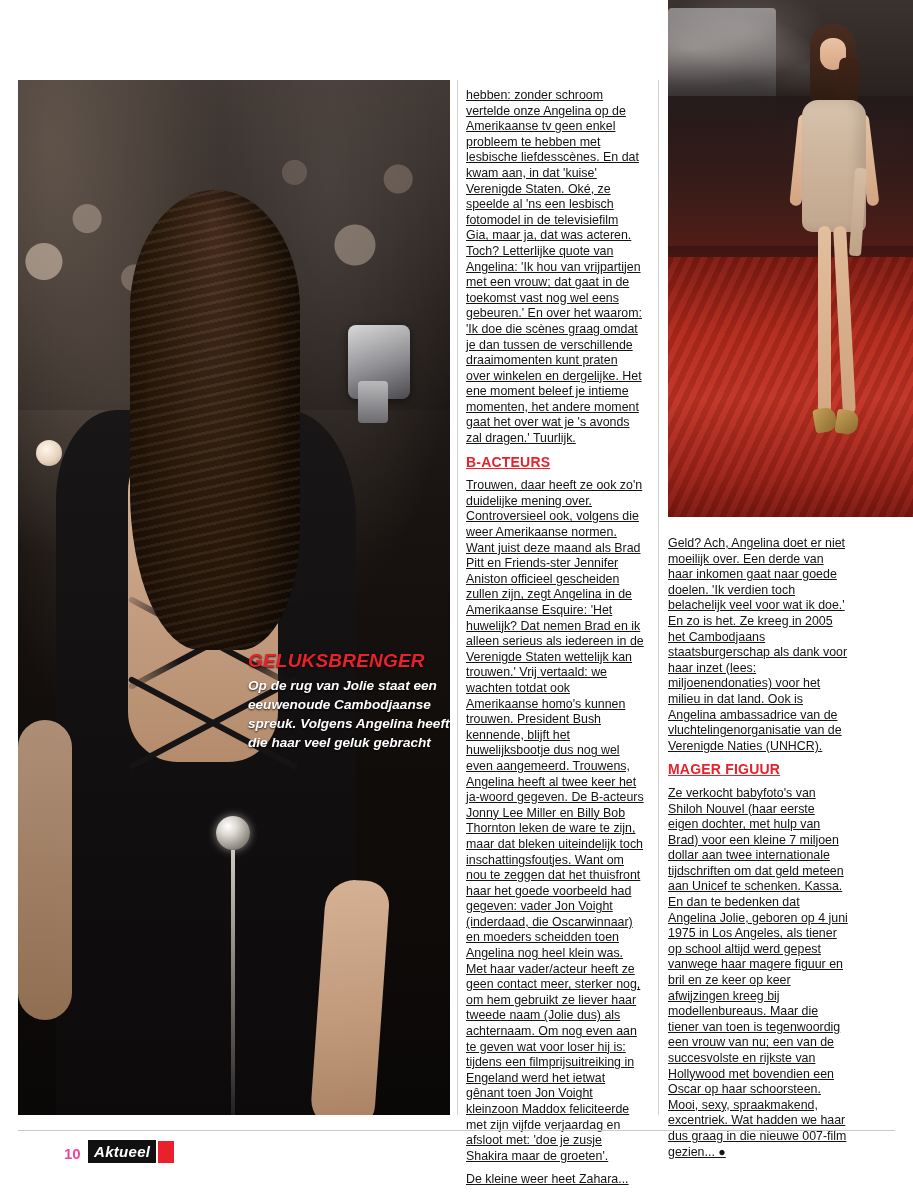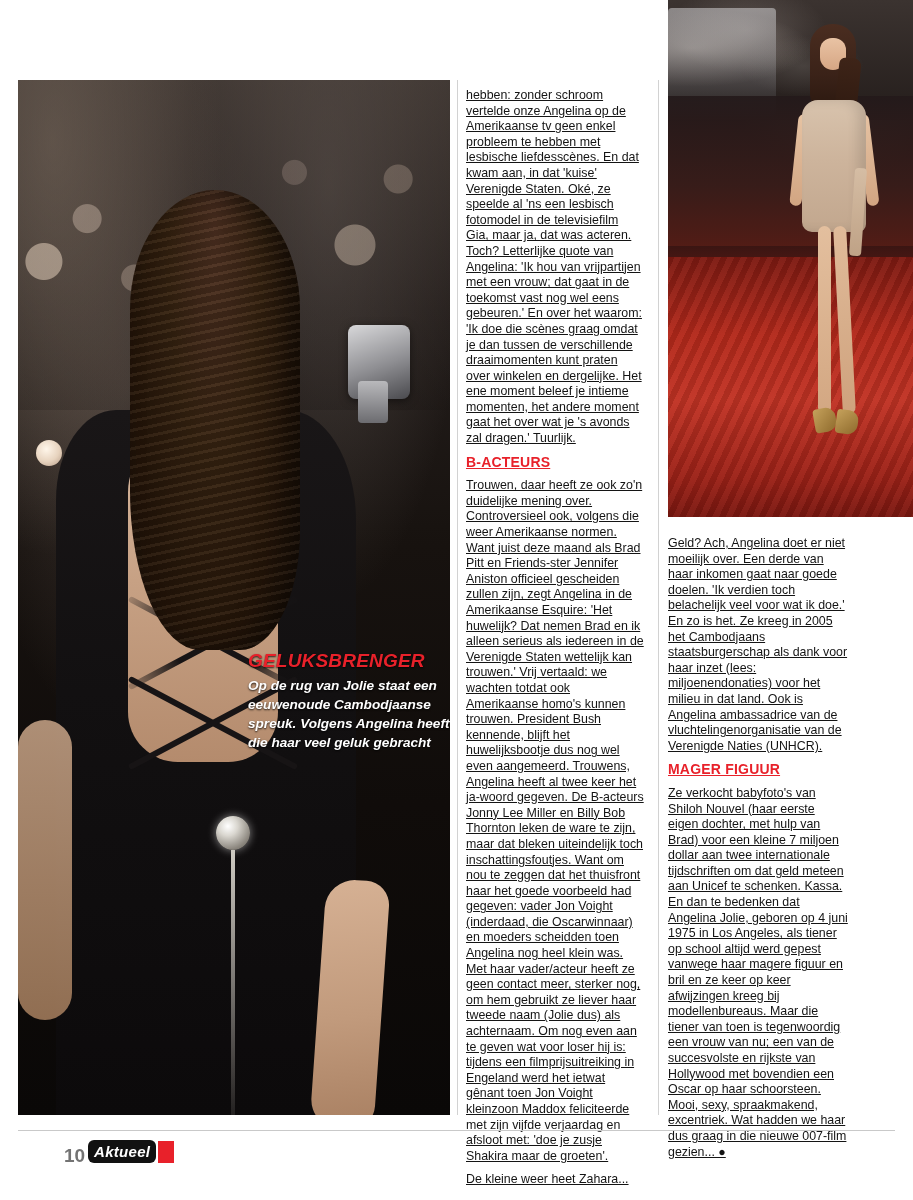--- a/index.html
+++ b/index.html
@@ -300,32 +300,31 @@
   .rule-a { left: 457px; top: 80px; height: 1035px; }
   .rule-b { left: 658px; top: 80px; height: 1035px; }
 
   
   .footer-rule {
     position:absolute; left:18px; top:1130px; width:877px; height:1px;
     background:#c9c9c9;
   }
   .folio {
     position:absolute; left:64px; top:1145px;
-    font-size: 19px; font-weight: bold; color:#737373;text-align:right;
+    font-size: 15px; font-weight: bold; color:#ec4899;text-align:right;
   }
   .logo {
     position:absolute; left:88px; top:1140px;
     display:flex; align-items:center;
   }
   .logo-box {
     background:#111; color:#fff;
     font-weight:bold; font-style:italic;
     font-size:15px; letter-spacing:.3px;
     padding:3px 6px 3px 6px;
-    border-radius:6px;
   }
   .logo-sq {
     width:16px; height:22px; background:#e8212a; margin-left:2px;
   }
   .site {
     position:absolute; right:18px; top:1140px;
     font-size: 21px; color:#111;
     letter-spacing:.1px;
   }
 </style>

